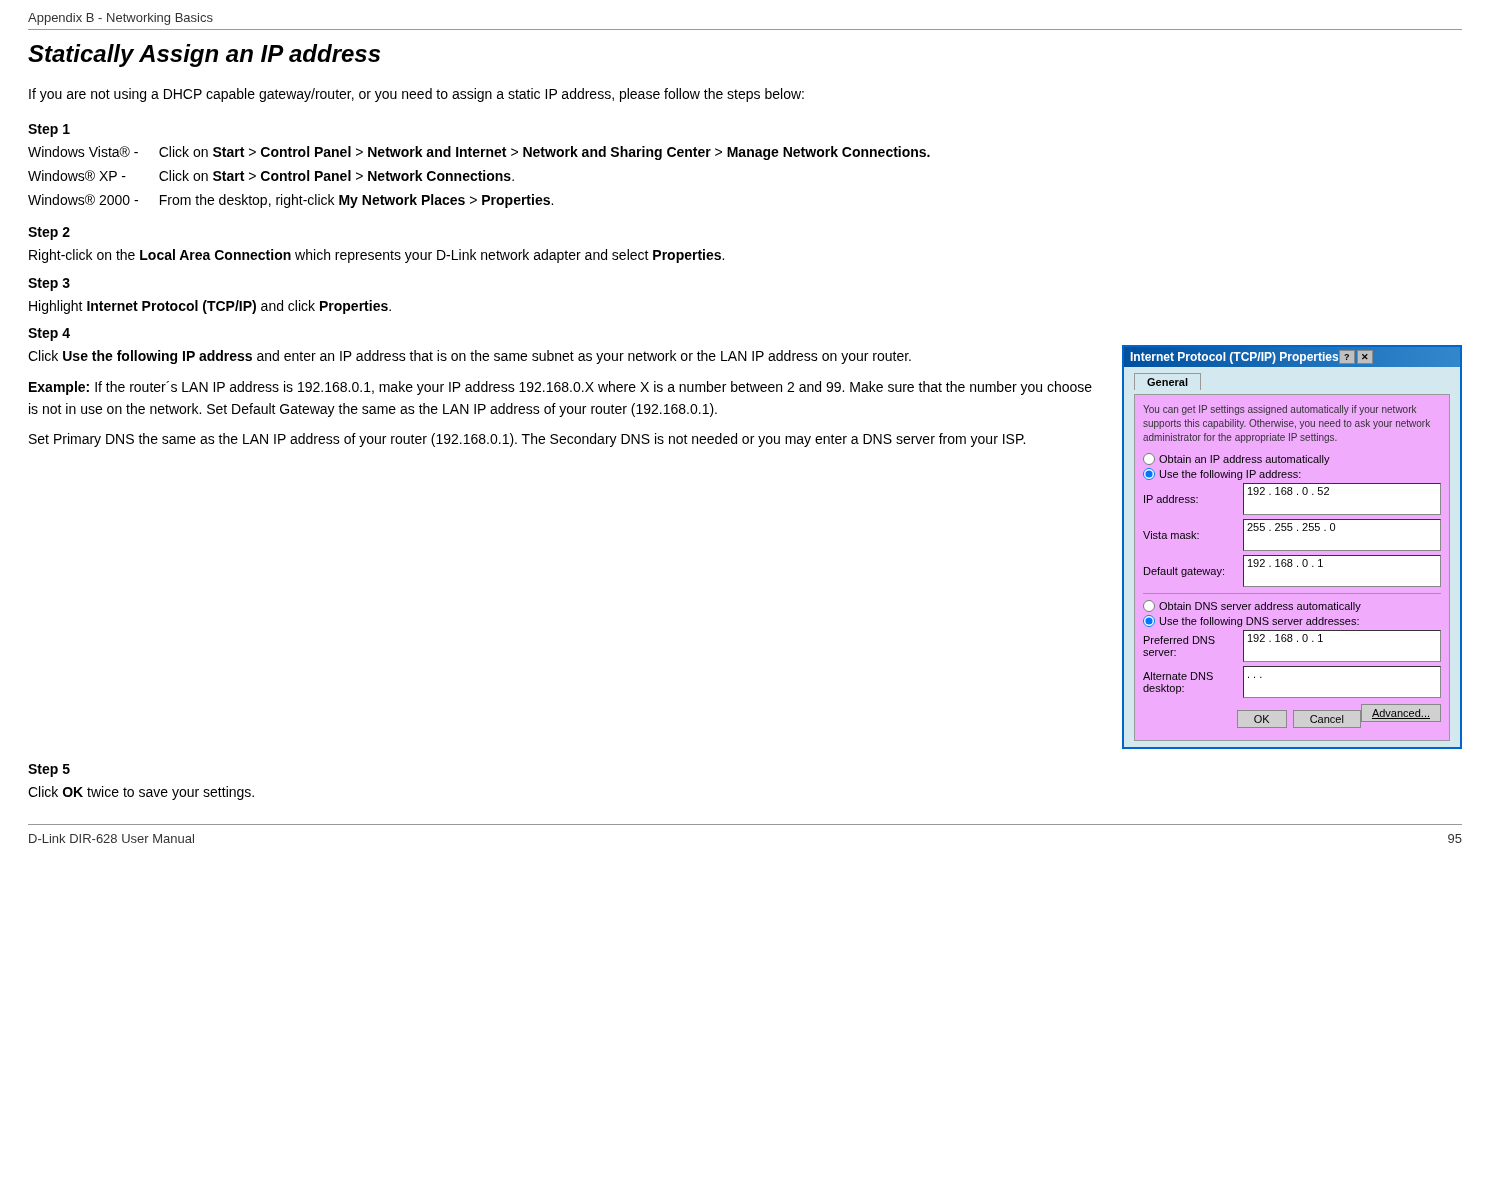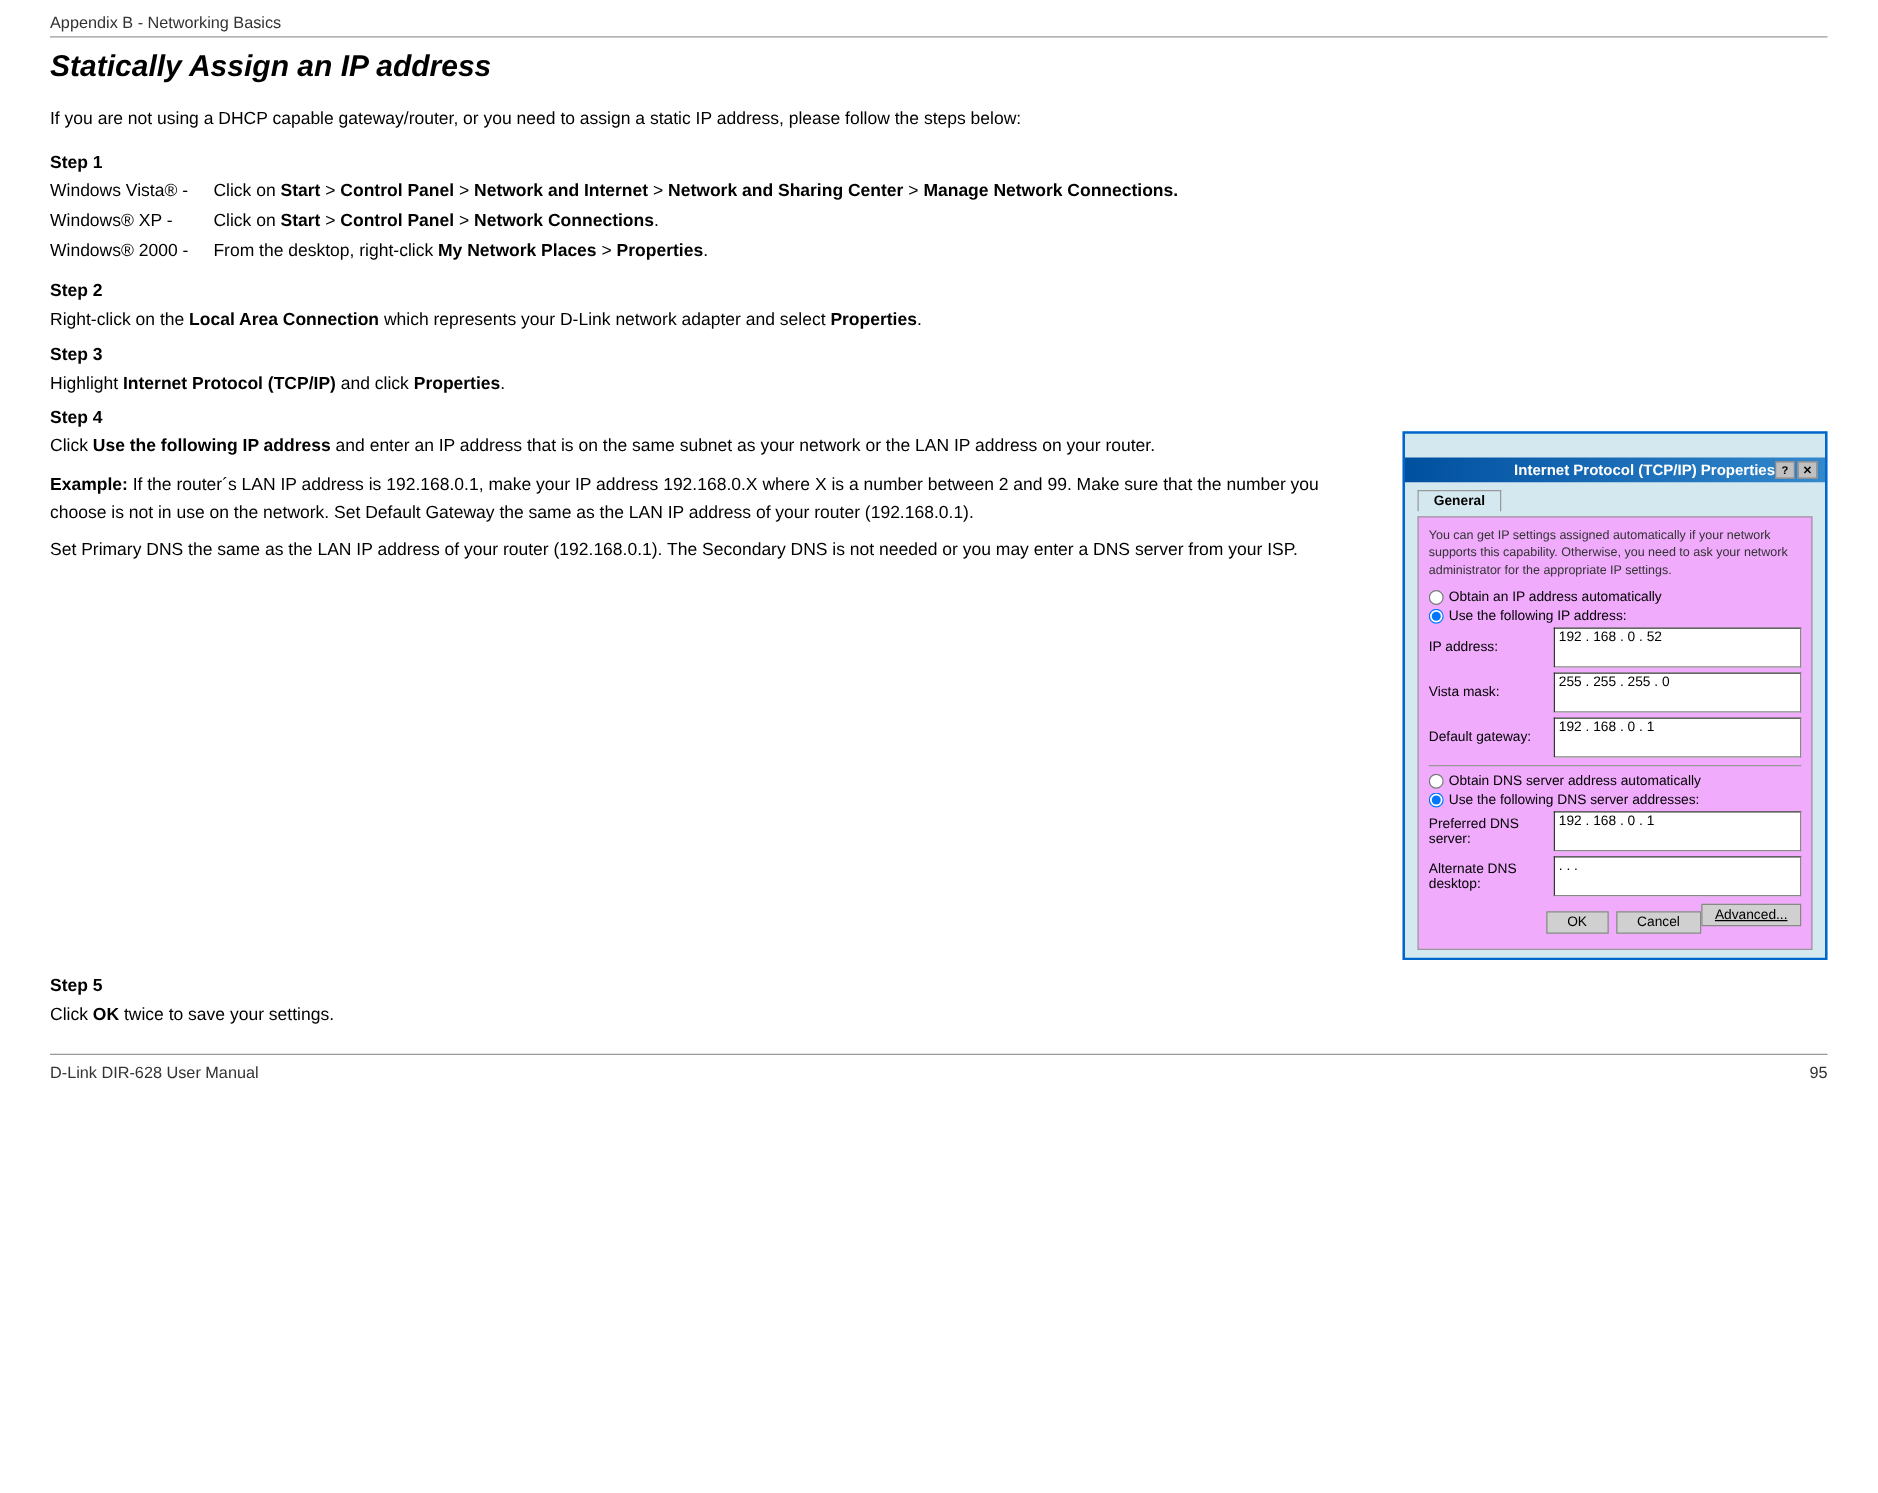--- a/index.html
+++ b/index.html
@@ -7,21 +7,21 @@
       font-family: Arial, sans-serif;
       font-size: 14px;
       color: #000;
       background: #fff;
       width: 1502px;
       min-height: 1194px;
       position: relative;
     }
 
     .page-container {
-      padding: 10px 40px 20px 40px;
+      padding: 10px 40px 20px 28px;
     }
 
     .top-bar {
       font-size: 13px;
       color: #333;
       border-bottom: 1px solid #999;
       padding-bottom: 4px;
       margin-bottom: 10px;
     }
 
@@ -90,25 +90,24 @@
       border: 2px solid #0066cc;
       background: #d4e8f0;
       font-size: 11px;
     }
 
     .dialog-titlebar {
       background: linear-gradient(to right, #0050a0, #3388cc);
       color: white;
       padding: 3px 6px;
       display: flex;
-      justify-content: flex-end;
+      justify-content: flex-start;
       align-items: center;
       font-size: 12px;
       font-weight: bold;
-      margin-top: 19px;
     }
 
     .dialog-titlebar-buttons {
       display: flex;
       gap: 2px;
     }
 
     .dialog-titlebar-btn {
       width: 16px;
       height: 14px;

